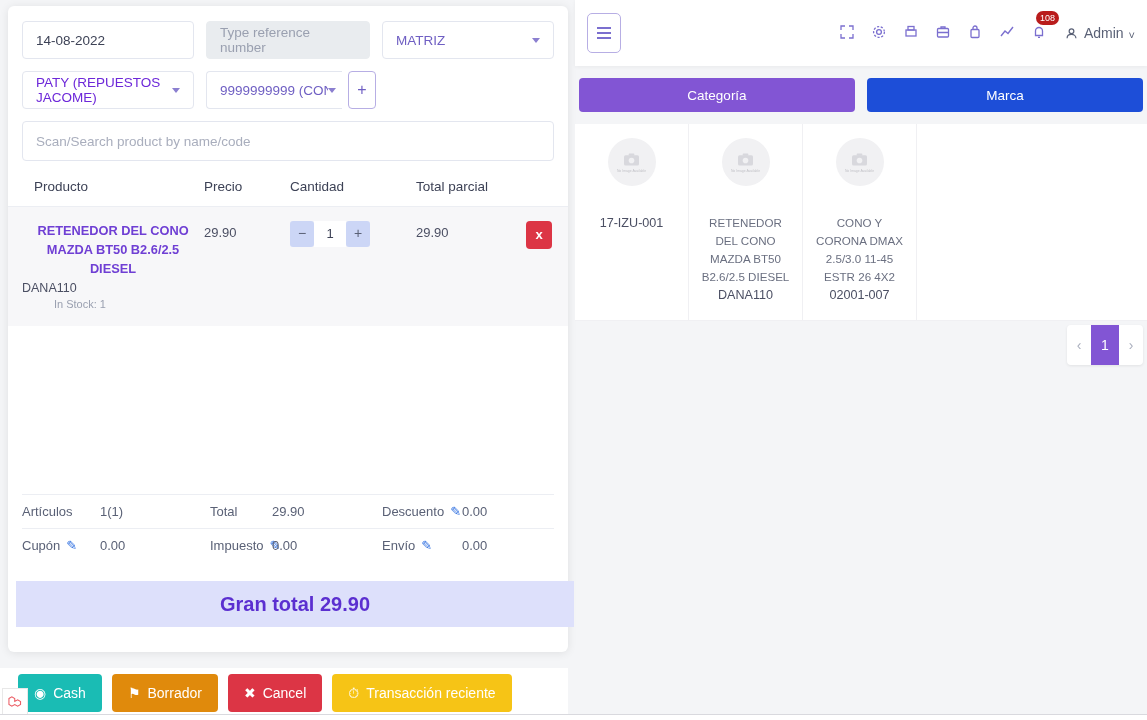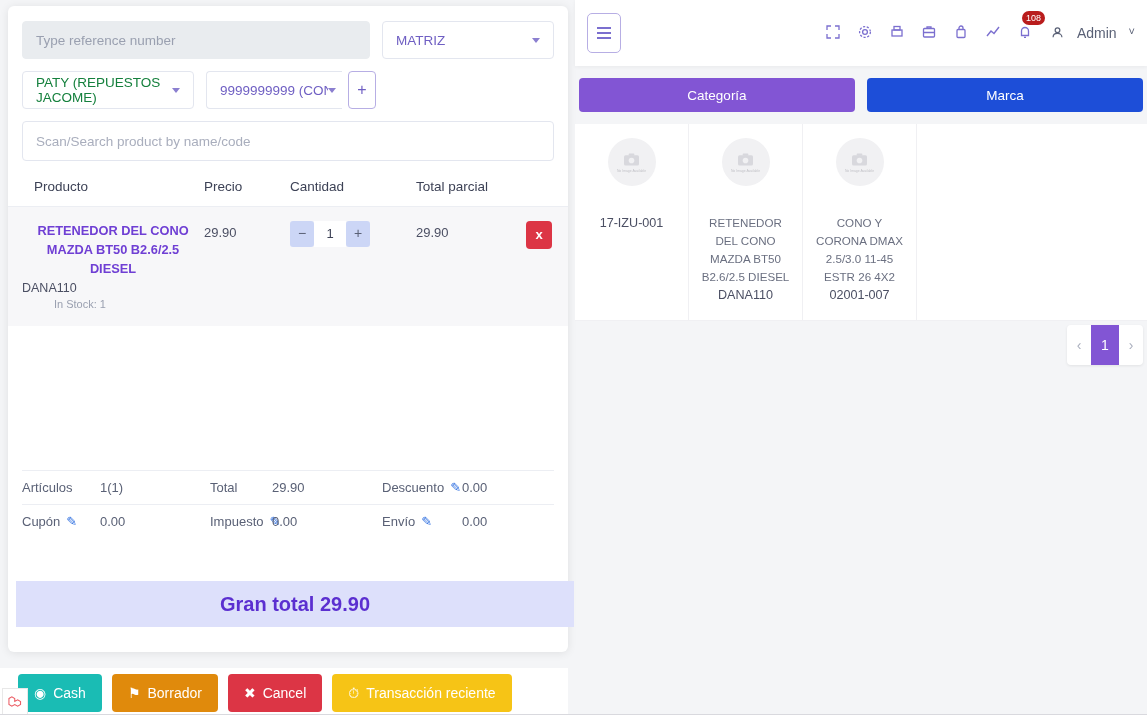--- a/index.html
+++ b/index.html
@@ -30,21 +30,21 @@
   .f-ref { flex: 1; background: #e9ecef; border-color: #e9ecef; color: #9aa0b0; }
   .f-sel {
     width: 172px; color: #6f5fc3; justify-content: space-between;
     cursor: pointer;
   }
   .caret {
     width: 0; height: 0; border-left: 4.5px solid transparent;
     border-right: 4.5px solid transparent; border-top: 5px solid #8b7fd0;
   }
   .row2 { display: flex; gap: 12px; margin-top: 12px; }
-  .f-cust { width: 172px; color: #15803d; justify-content: space-between; cursor:pointer; }
+  .f-cust { width: 172px; color: #6d28d9; justify-content: space-between; cursor:pointer; }
   .f-phone {
     width: 136px; color: #6f5fc3; justify-content: space-between;
     border-right: none; border-top-right-radius: 0; border-bottom-right-radius: 0;
     cursor: pointer; overflow: hidden; white-space: nowrap;
     padding-right: 6px;
   }
   .f-phone span.txt { overflow: hidden; text-overflow: clip; }
   .plus-btn {
     width: 28px; height: 38px; border: 1px solid #b7aee4; border-radius: 4px;
     background: #fff; color: #6f5fc3; font-size: 16px; line-height: 36px;
@@ -95,21 +95,21 @@
   }
   .tot-cell { width: 110px; font-size: 13px; color: #4b4f63; padding-top: 4px; }
   .del-cell { flex: 1; display: flex; justify-content: flex-start; }
   .del-btn {
     width: 26px; height: 28px; background: #dc3545; border-radius: 4px;
     color: #fff; font-size: 13px; font-weight: bold;
     line-height: 28px; text-align: center; cursor: pointer;
   }
 
   
-  .totals { position: absolute; left: 14px; right: 14px; top: 464px; }
+  .totals { position: absolute; left: 14px; right: 14px; top: 488px; }
   .tot-row {
     display: flex; align-items: center; height: 34px;
     border-top: 1px solid #eceef3; font-size: 13px; color: #5a6176;
   }
   .tot-row .lbl { width: 78px; display: flex; align-items: center; gap: 6px; }
   .tot-row .val { width: 110px; }
   .tot-row .lbl2 { width: 62px; display: flex; align-items: center; gap: 6px; }
   .tot-row .val2 { width: 110px; }
   .tot-row .lbl3 { width: 80px; display: flex; align-items: center; gap: 6px; }
   .edit-ic { color: #2f6fe0; font-size: 13px; cursor: pointer; }
@@ -161,21 +161,21 @@
     color: #7b6fcf; font-size: 16px; cursor: pointer; position: relative;
     width: 18px; text-align: center; line-height: 1;
   }
   .badge {
     position: absolute; top: -13px; left: 6px;
     background: #b91c1c; color: #fff; font-size: 9px;
     border-radius: 9px; padding: 2px 4px; min-width: 18px; text-align: center;
     line-height: 10px;
   }
   .admin {
-    display: flex; align-items: flex-start; gap: 12px; color: #5a6176;
+    display: flex; align-items: flex-end; gap: 5px; color: #5a6176;
     font-size: 14px; cursor: pointer; margin-left: 2px;
   }
 
   .cat-tabs { display: flex; gap: 12px; padding: 12px 4px 0 4px; }
   .ctab {
     flex: 1; height: 34px; border-radius: 4px; color: #fff;
     font-size: 13.5px; display: flex; align-items: center;
     justify-content: center; cursor: pointer;
   }
   .t-cat { background: #8255d4; }
@@ -221,20 +221,23 @@
 </style>
 </head>
 <body>
 
 <div class="page">
 
   <div class="left-panel">
 
     <div class="form-rows">
       <div class="row1">
+        <div class="field f-date">
+          <span>14-08-2022</span>
+        </div>
         <div class="field f-ref">
           <span>Type reference number</span>
         </div>
         <div class="field f-sel">
           <span>MATRIZ</span>
           <span class="caret"></span>
         </div>
       </div>
 
       <div class="row2">

